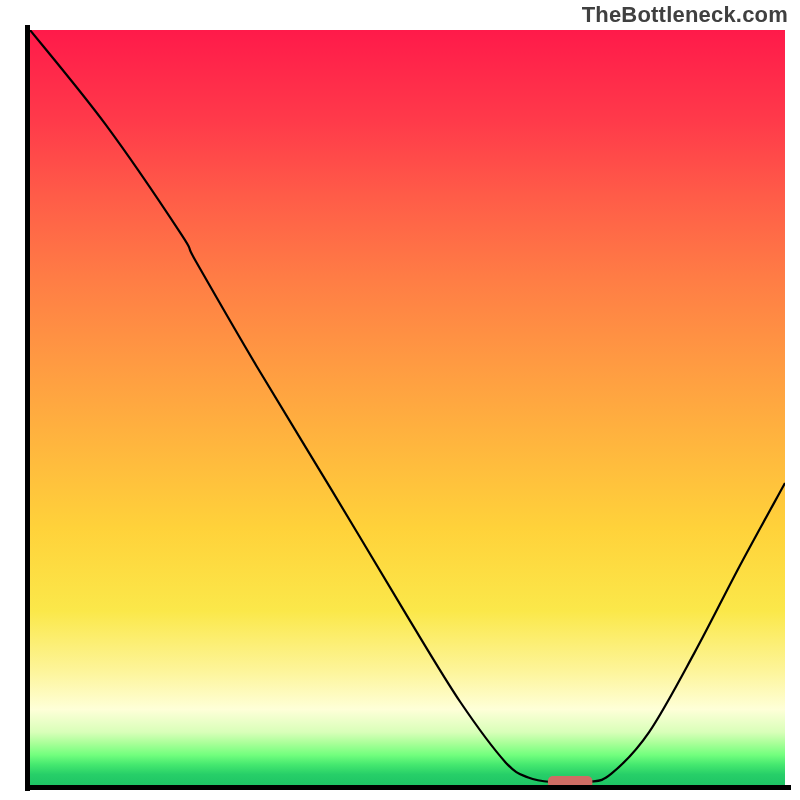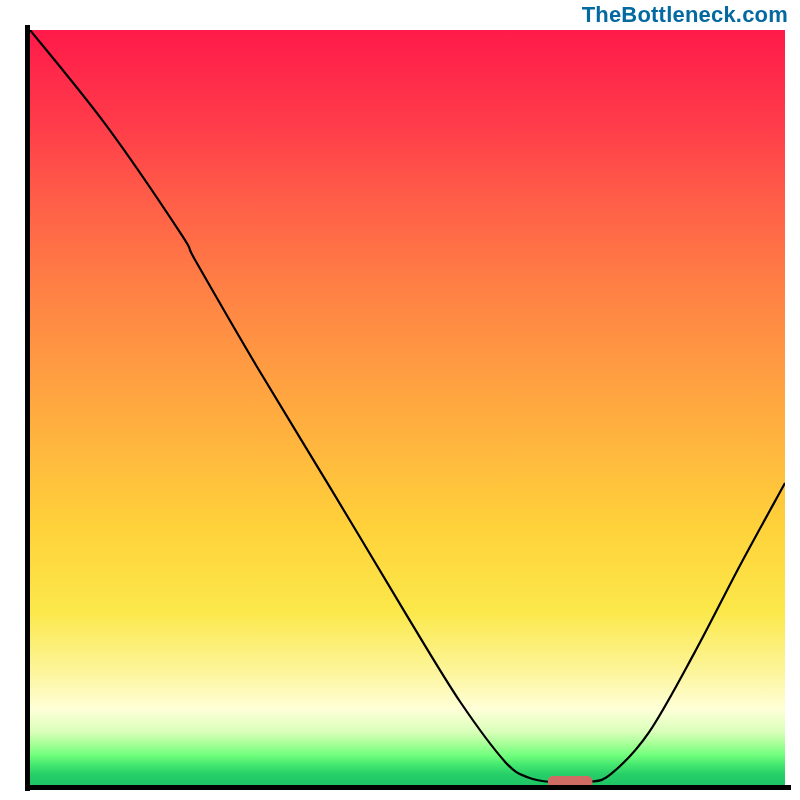--- a/index.html
+++ b/index.html
@@ -10,21 +10,21 @@
     background: #ffffff;
     overflow: hidden;
     font-family: Arial, Helvetica, sans-serif;
   }
   .attribution {
     position: absolute;
     top: 2px;
     right: 12px;
     font-size: 22px;
     font-weight: 600;
-    color: #0369a1;
+    color: #404040;
     letter-spacing: 0.2px;
   }
   .plot-area {
     position: absolute;
     left: 30px;
     top: 30px;
     width: 755px;
     height: 755px;
     background: linear-gradient(
       to bottom,

